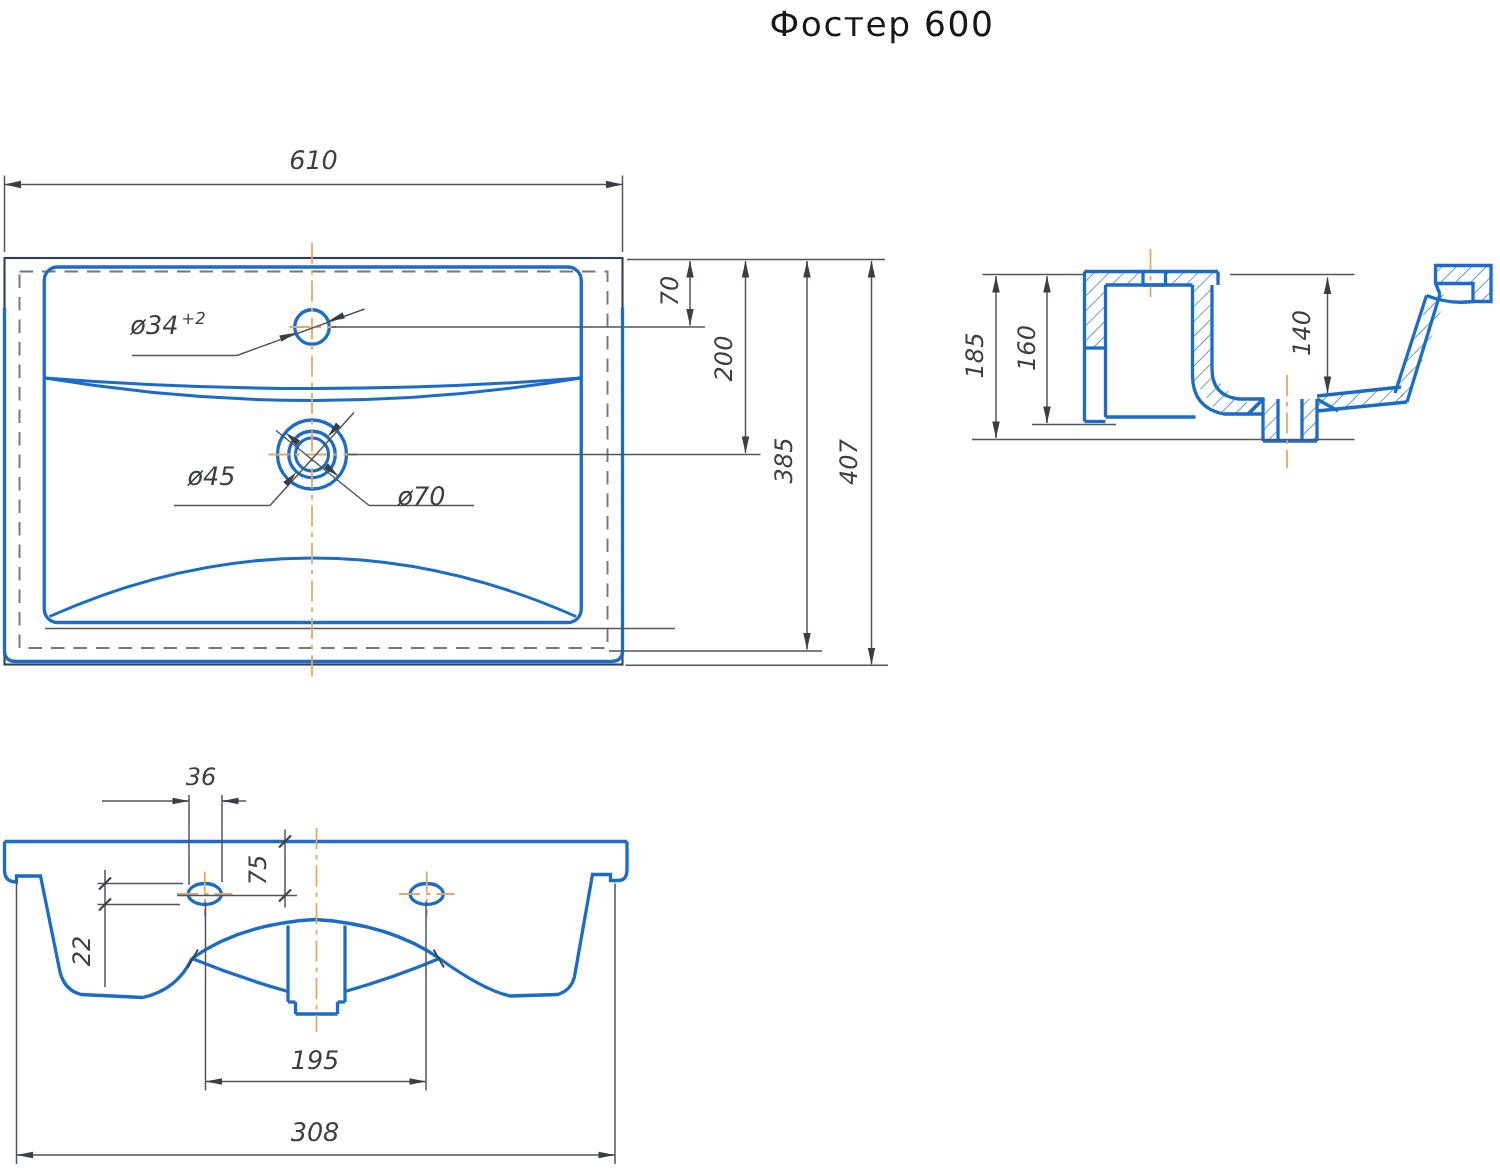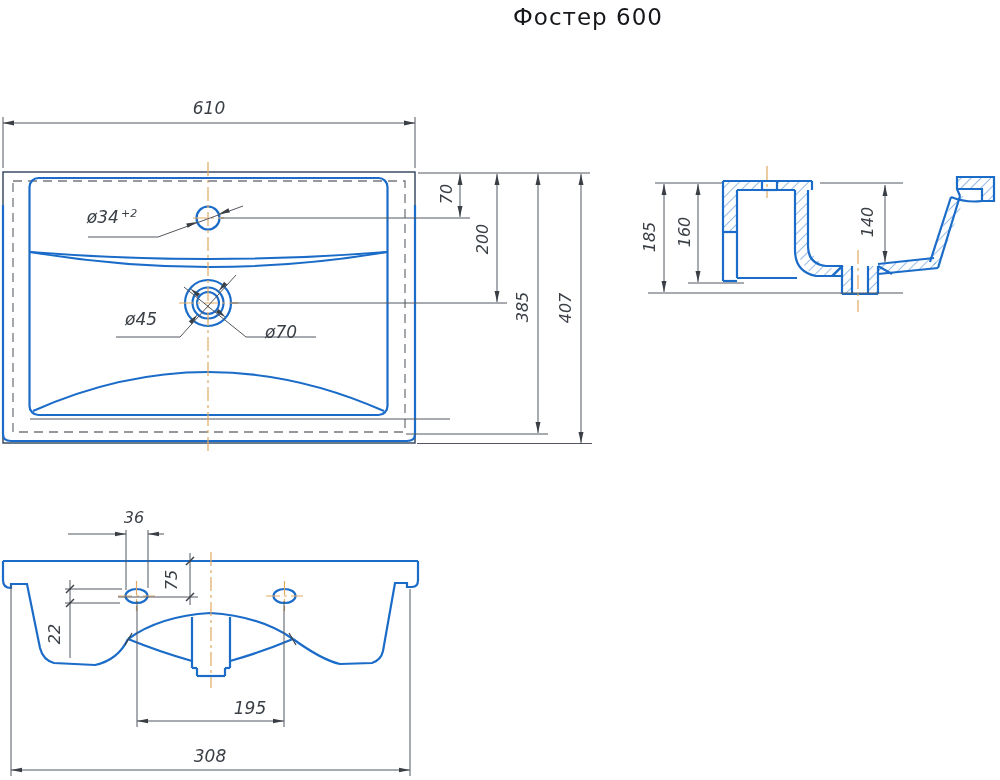--- a/index.html
+++ b/index.html
@@ -246,15 +246,15 @@
   <div class="lbl big" style="left:141px;top:319px;">ø45</div>
   <div class="lbl big" style="left:281px;top:332px;">ø70</div>
 
   <div class="lbl rot" style="left:650px;top:237px;">185</div>
   <div class="lbl rot" style="left:685px;top:232px;">160</div>
   <div class="lbl rot" style="left:868px;top:222px;">140</div>
 
   <div class="lbl" style="left:88px;top:518px;margin-left:46px;">36</div>
   <div class="lbl rot" style="left:172px;top:580px;">75</div>
   <div class="lbl rot" style="left:55px;top:634px;">22</div>
-  <div class="lbl big" style="left:210px;top:708px;margin-left:40px;">195</div>
+  <div class="lbl big" style="left:210px;top:708px;">195</div>
   <div class="lbl big" style="left:210px;top:756px;">308</div>
 </div>
 
 </body></html>

